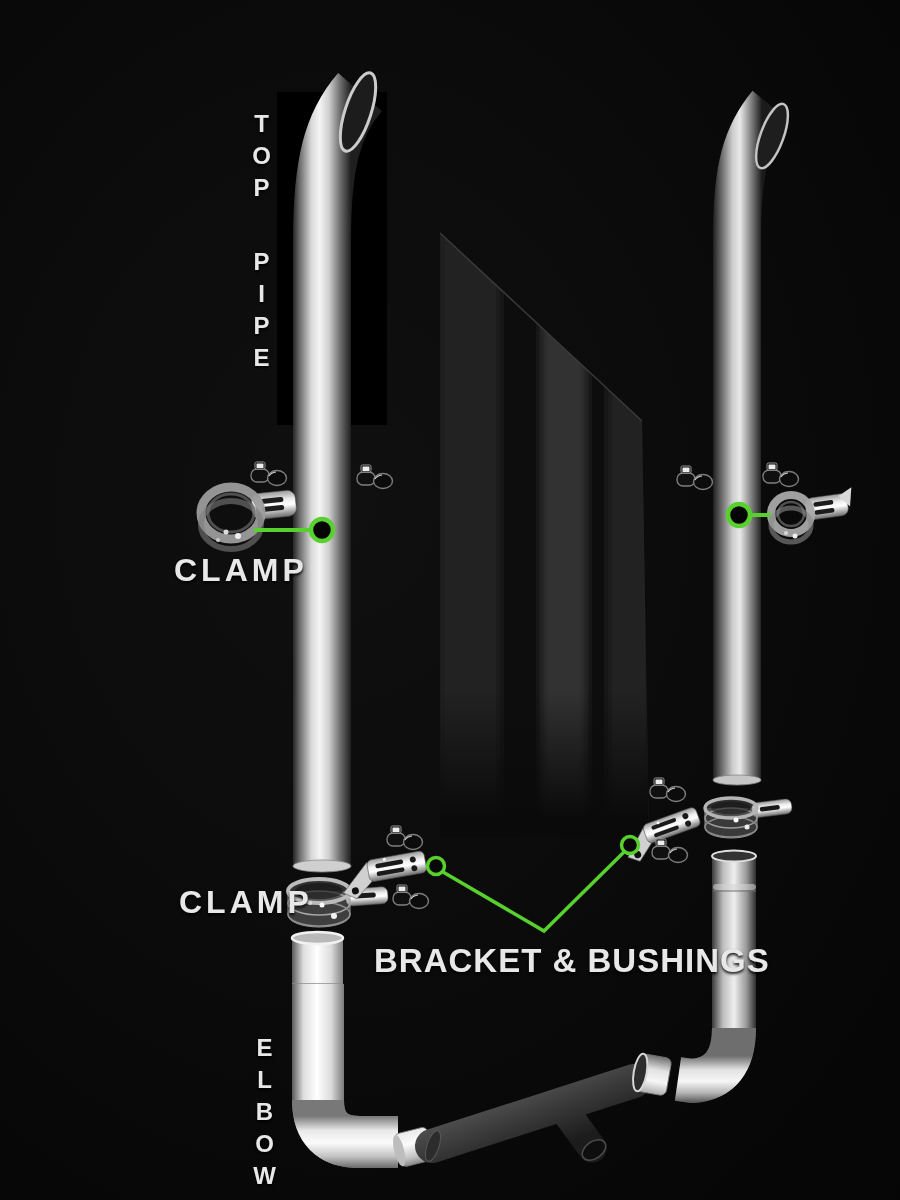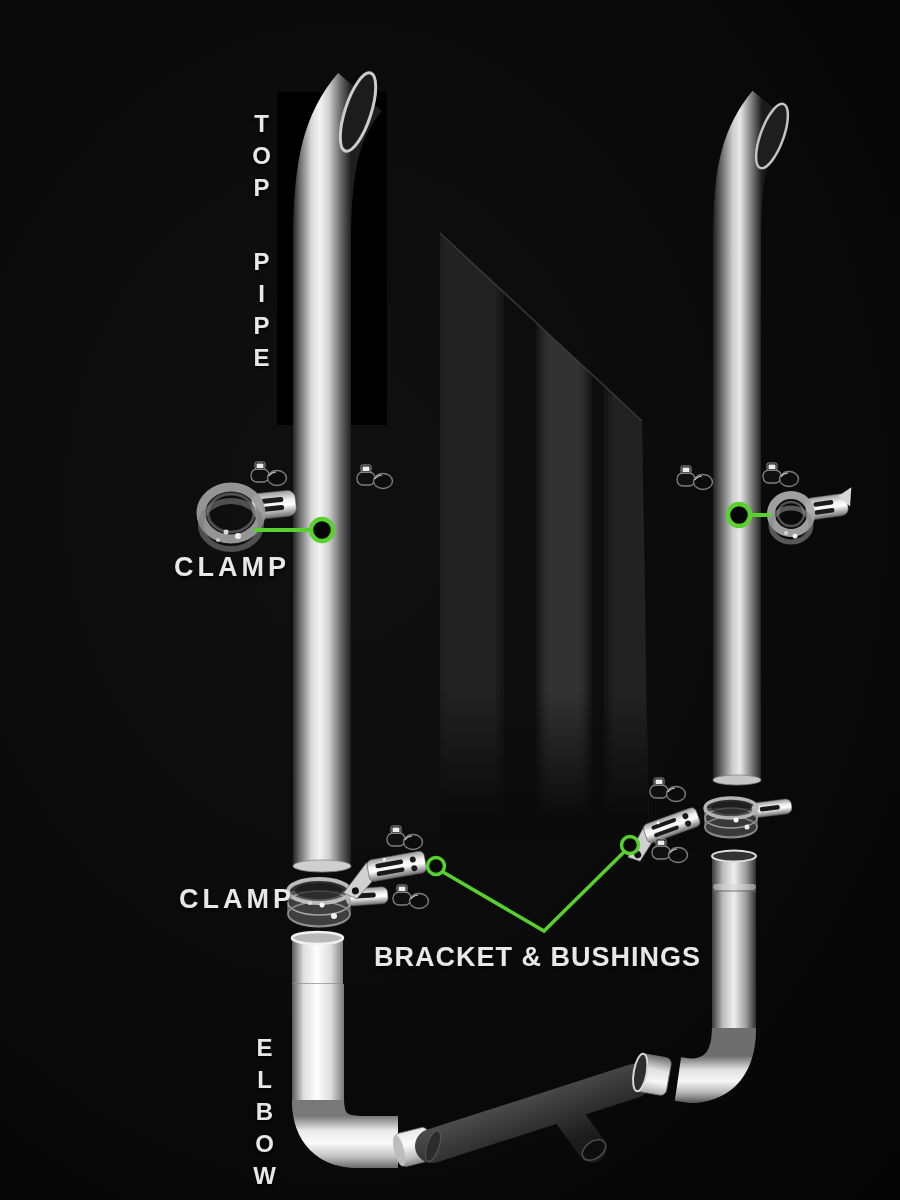--- a/index.html
+++ b/index.html
@@ -6,26 +6,26 @@
   body{
     width:900px;height:1200px;position:relative;overflow:hidden;
     background:radial-gradient(ellipse at 38% 42%, #101010 0%, #0a0a0a 55%, #050505 100%);
     font-family:"Liberation Sans", sans-serif;
   }
   #scene{position:absolute;left:0;top:0;}
   .label{
     position:absolute;color:#e8e8e8;font-weight:700;z-index:5;
     text-shadow:0 2px 3px rgba(0,0,0,.9);user-select:none;
   }
-  .h-label{font-size:27px;letter-spacing:4px;white-space:nowrap;}
+  .h-label{font-size:32px;letter-spacing:4px;white-space:nowrap;}
   .v-label{
     writing-mode:vertical-rl;text-orientation:upright;
     font-size:24px;letter-spacing:5px;word-spacing:10px;line-height:1;
   }
-  .bb-label{font-size:27px;letter-spacing:1px;white-space:nowrap;}
+  .bb-label{font-size:33px;letter-spacing:1px;white-space:nowrap;}
   #lbl-top-pipe{left:249px;top:110px;}
   #lbl-clamp-upper{left:174px;top:552px;}
   #lbl-clamp-lower{left:179px;top:884px;}
   #lbl-bracket{left:374px;top:942px;}
   #lbl-elbow{left:252px;top:1034px;}
 </style>
 </head>
 <body>
 
 <svg id="scene" width="900" height="1200" viewBox="0 0 900 1200">

